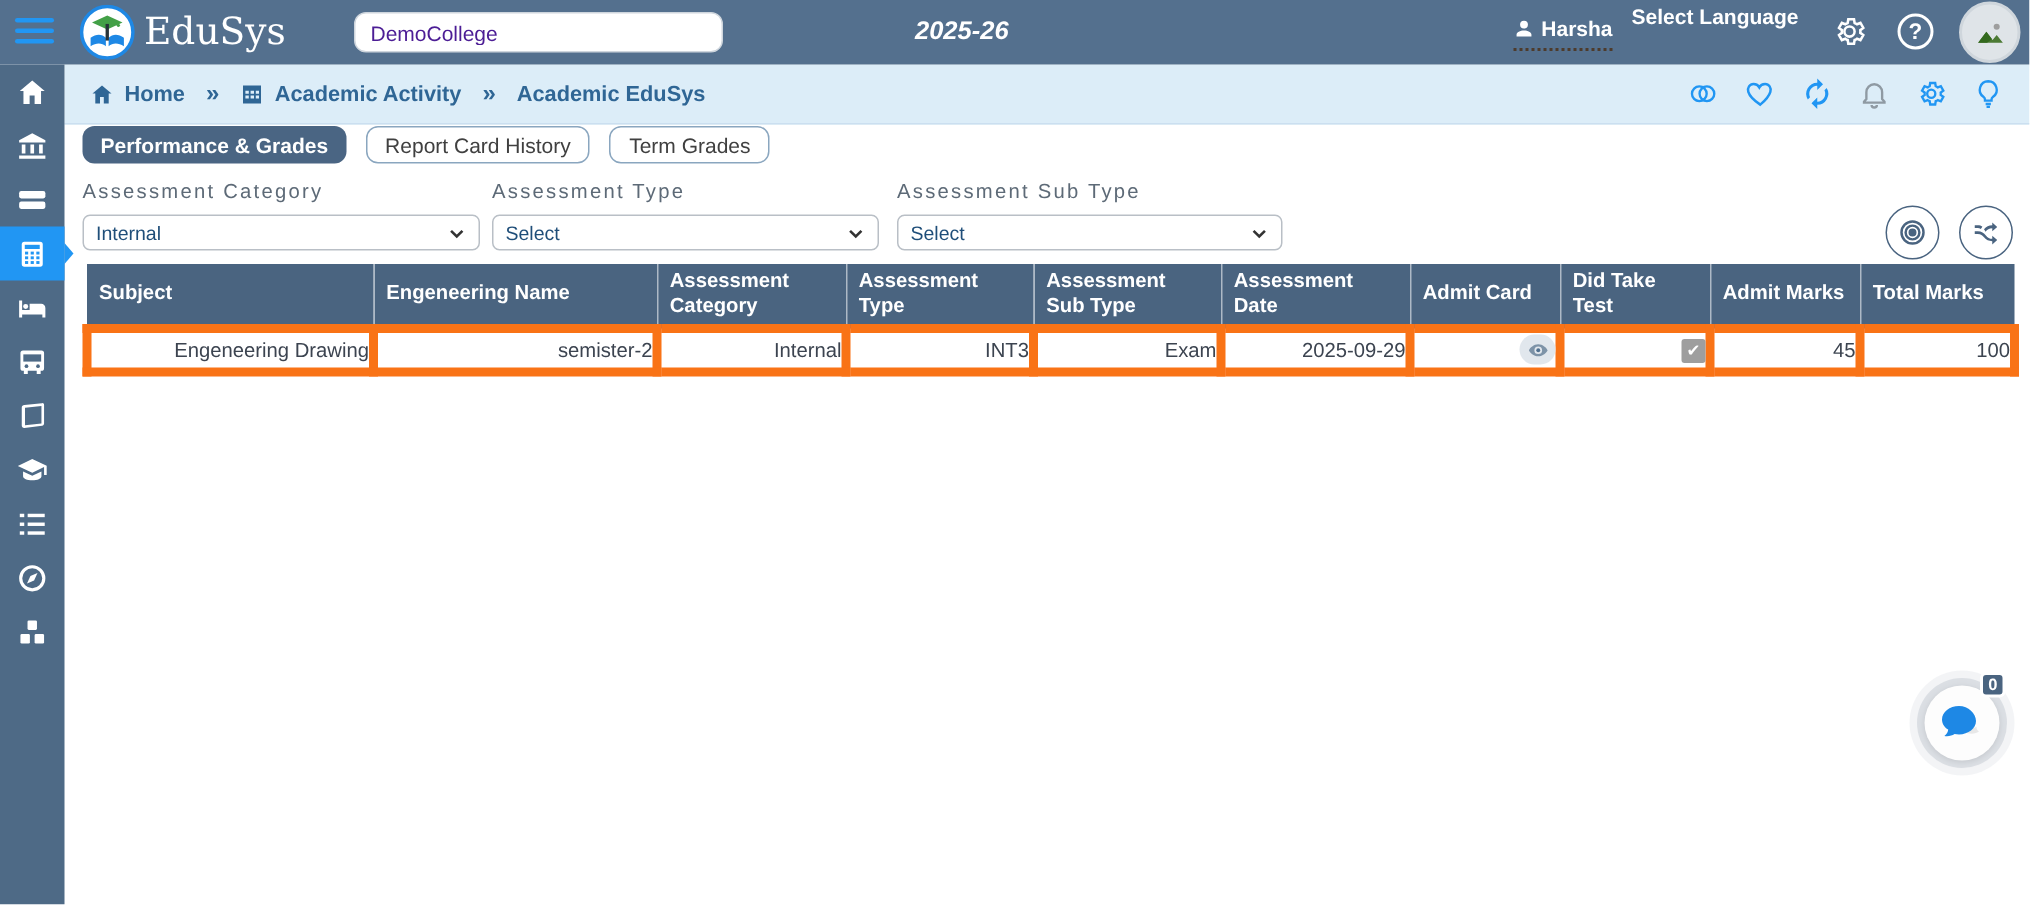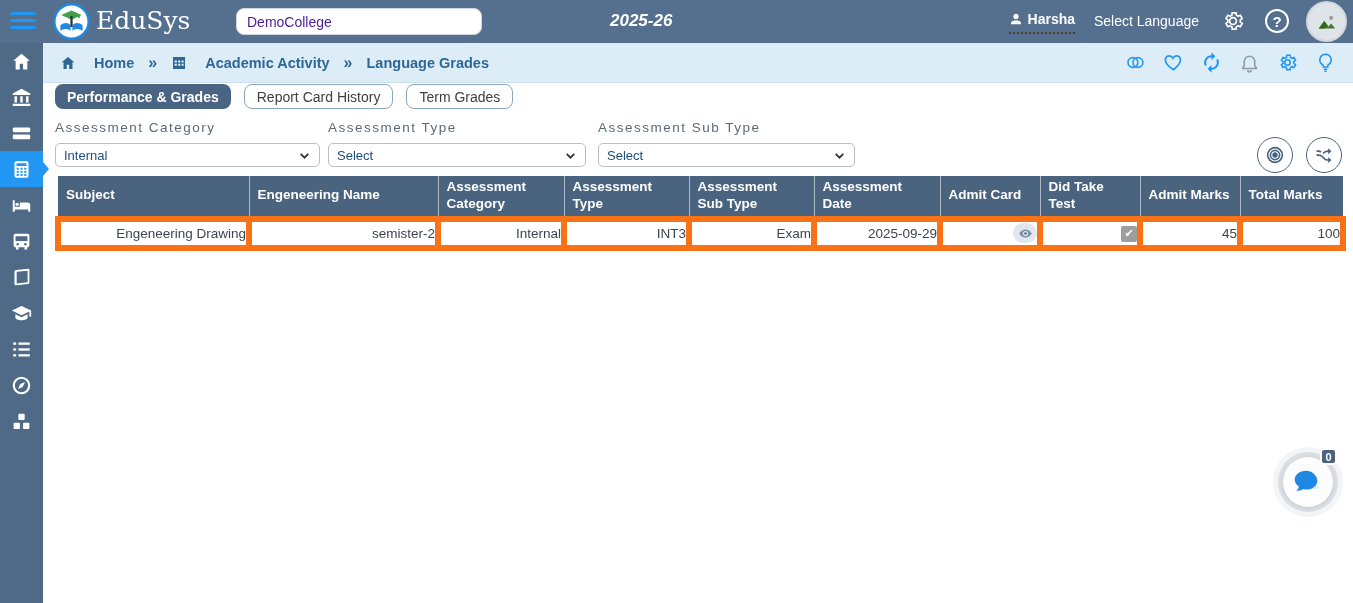--- a/index.html
+++ b/index.html
@@ -12,41 +12,41 @@
   .hamburger { position:absolute; left:10px; top:12px; width:26px; height:19px; cursor:pointer; }
   .hamburger span { display:block; height:3px; border-radius:2px; background:#2196f3; margin-bottom:4px; }
   .logo-wrap { position:absolute; left:53px; top:3px; width:37px; height:37px; }
   .brand { position:absolute; left:96px; top:6px; color:#fff; font-family:"DejaVu Serif", serif; font-size:25px; }
   .college-input { position:absolute; left:236px; top:8px; width:246px; height:27px; border:1px solid #cfd6dd;
                    border-radius:8px; padding:0 10px; font-size:14px; color:#4c1d95; outline:none;
                    font-family:"Liberation Sans", sans-serif; }
   .acad-year { position:absolute; left:610px; top:11px; color:#fff; font-size:17px; font-weight:bold; font-style:italic; }
   .nav-user { position:absolute; right:278px; top:11px; display:flex; align-items:center; gap:5px; color:#fff;
               font-size:14px; font-weight:bold; border-bottom:2px dotted #4d3b2c; padding-bottom:5px; cursor:pointer; }
-  .nav-lang { position:absolute; right:154px; top:13px; color:#fff; font-size:14px; font-weight:normal; cursor:pointer; }
+  .nav-lang { position:absolute; right:154px; top:3px; color:#fff; font-size:14px; font-weight:bold; cursor:pointer; }
   .nav-iconbtn { position:absolute; top:9px; width:24px; height:24px; cursor:pointer; }
   .nav-gear { right:108px; }
   .nav-help { right:64px; border:2px solid #fff; border-radius:50%; color:#fff; font-size:15px; font-weight:bold;
               display:flex; align-items:center; justify-content:center; }
   .nav-avatar { position:absolute; right:6px; top:1px; width:41px; height:41px; border-radius:50%;
                 background:#dfe4e8; border:2px solid #cfd6dc; overflow:hidden; cursor:pointer;
                 display:flex; align-items:center; justify-content:center; }
 
   
   .sidebar { position:absolute; top:43px; left:0; width:43px; height:560px; background:#4e6a86; z-index:20; }
   .side-item { position:relative; width:43px; height:36px; display:flex; align-items:center; justify-content:center; cursor:pointer; }
   .side-item svg { width:21px; height:21px; fill:#fff; }
   .side-item.active { background:#2196f3; }
   .side-item.active::after { content:""; position:absolute; right:-6px; top:50%; transform:translateY(-50%);
     border-left:6px solid #2196f3; border-top:7px solid transparent; border-bottom:7px solid transparent; }
 
   
   .crumbbar { position:absolute; top:43px; left:43px; width:1310px; height:40px; background:#dcedf8;
               display:flex; align-items:center; padding:0 17px 0 17px; border-bottom:1px solid #cbdff0; }
-  .crumb { display:flex; align-items:flex-end; gap:18px; color:#2f6695; font-size:14.5px; font-weight:bold; cursor:pointer; }
+  .crumb { display:flex; align-items:flex-end; gap:7px; color:#2f6695; font-size:14.5px; font-weight:bold; cursor:pointer; }
   .crumb svg { fill:#2f6695; }
   .crumb-sep { color:#2f6695; font-size:16px; font-weight:bold; margin:0 14px; }
   .crumb-icons { margin-left:auto; display:flex; align-items:center; gap:17px; }
   .crumb-icons .cicon { width:21px; height:21px; cursor:pointer; }
 
   
   .tabs { position:absolute; top:84px; left:55px; display:flex; gap:13px; z-index:10; }
   .tab { height:25px; padding:0 12px; display:flex; align-items:center; font-size:14px; border-radius:8px; cursor:pointer; }
   .tab.active { background:#4a6583; color:#fff; font-weight:bold; }
   .tab.inactive { background:#fff; border:1px solid #8aa6bf; color:#404040; }
@@ -231,21 +231,21 @@
     </div>
     <span class="crumb-sep">»</span>
     <div class="crumb">
       <svg width="16" height="16" viewBox="0 0 24 24">
           <path d="M3 3h18v18H3zm2.4 5.2v3h3.4v-3zm5.2 0v3h3.4v-3zm5.2 0v3h3.2v-3zM5.4 13v3h3.4v-3zm5.2 0v3h3.4v-3zm5.2 0v3h3.2v-3z"></path>
         </svg>
       <span>Academic Activity</span>
     </div>
     <span class="crumb-sep">»</span>
     <div class="crumb">
-      <span>Language Grades</span>
+      <span>Academic EduSys</span>
     </div>
 
     <div class="crumb-icons">
       <svg class="cicon" viewBox="0 0 24 24" fill="none" stroke="#2196f3" stroke-width="1.8">
         <circle cx="9" cy="12" r="5.6"></circle>
           <circle cx="14.8" cy="12" r="5.6"></circle>
       </svg>
       <svg class="cicon" viewBox="0 0 24 24" fill="none" stroke="#2196f3" stroke-width="1.9">
         <path d="M12 20.3S4.3 15.2 2.9 10.6C1.9 7.4 4 4.5 6.9 4.5c2 0 3.6 1 4.4 2.6.8-1.6 2.4-2.6 4.4-2.6 2.9 0 5 2.9 4 6.1C18.3 15.2 12 20.3 12 20.3z"></path>
       </svg>

